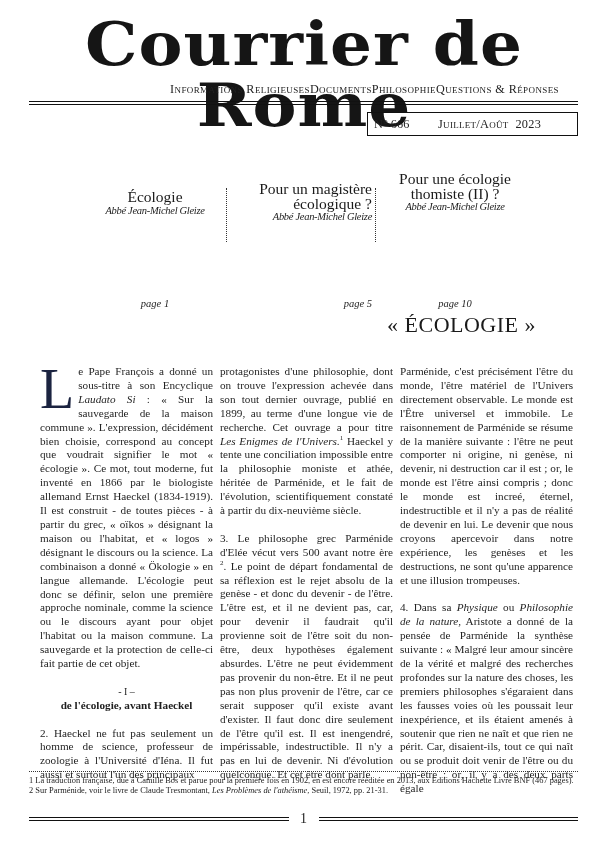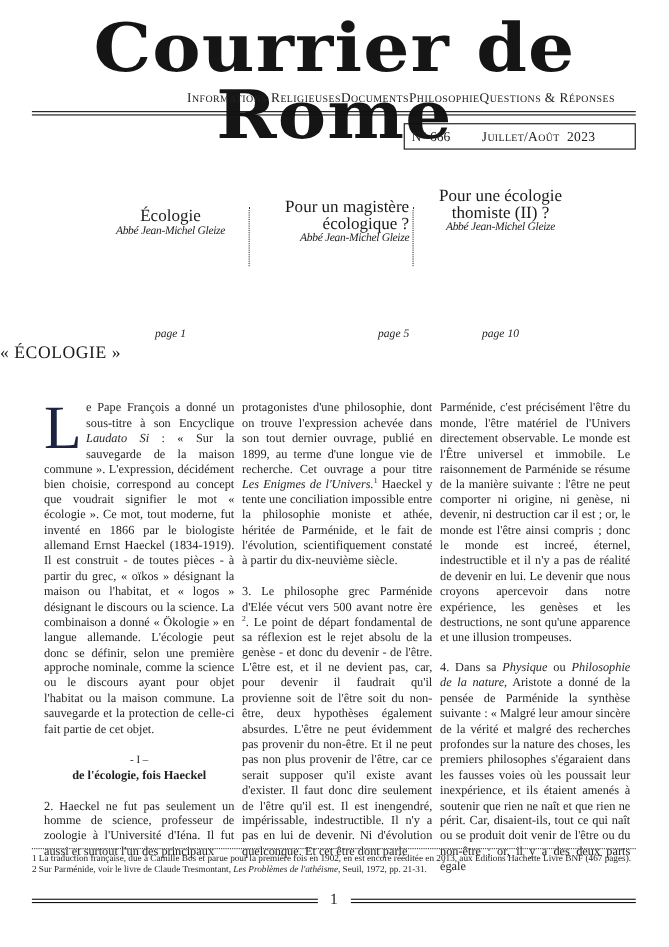--- a/index.html
+++ b/index.html
@@ -34,22 +34,22 @@
   .toc {
     position: absolute; left: 0; top: 172px; width: 608px; height: 100px;
   }
   .toc-item { position: absolute; text-align: center; }
   .toc-item .t { font-size: 15.5px; line-height: 14.5px; color: #1a1a1a; }
   .toc-item .a { font-style: italic; font-size: 10.5px; line-height: 12px; letter-spacing: -0.3px; color: #222; }
   .toc-item .p { font-style: italic; font-size: 10.5px; position: absolute; left: 0; width: 100%; color: #222; margin-top: 40px; }
   .toc-sep { position: absolute; top: 16px; height: 54px; border-left: 1px dotted #333; }
 
   .headline {
-    position: absolute; left: 0; top: 312px; width: 536px; text-align: left;
-    font-size: 16px; letter-spacing: 0.5px; color: #1a1a1a;
+    position: absolute; left: 0; top: 312px; width: 536px; text-align: right;
+    font-size: 22px; letter-spacing: 0.5px; color: #1a1a1a;
   }
 
   .col {
     position: absolute; top: 365px; width: 173px;
     font-size: 11.2px; line-height: 13.9px; text-align: justify; color: #1e1e1e;
     hyphens: none;
   }
   .col p { margin-bottom: 13.9px; }
   .col p.nomargin { margin-bottom: 0; }
   .col1 { left: 40px; }
@@ -121,21 +121,21 @@
 </div>
 
 <div class="headline">« ÉCOLOGIE »</div>
 
 <div class="col col1">
   <p>
     <span class="dropcap">L</span><span>e Pape François a donné un sous-titre à son Encyclique </span><span class="it">Laudato Si</span><span> : « Sur la sauvegarde de la maison commune ». L'expression, décidément bien choisie, correspond au concept que voudrait signifier le mot « écologie ». Ce mot, tout moderne, fut inventé en 1866 par le biologiste allemand Ernst Haeckel (1834-1919). Il est construit - de toutes pièces - à partir du grec, « oïkos » désignant la maison ou l'habitat, et « logos » désignant le discours ou la science. La combinaison a donné « Ökologie » en langue allemande. L'écologie peut donc se définir, selon une première approche nominale, comme la science ou le discours ayant pour objet l'habitat ou la maison commune. La sauvegarde et la protection de celle-ci fait partie de cet objet.</span>
   </p>
   <div class="subhead">
     <span class="sh-num">- I –</span>
-    <span class="sh-title">de l'écologie, fois Haeckel</span>
+    <span class="sh-title">de l'écologie, avant Haeckel</span>
   </div>
   <p class="nomargin" id="p2-col1"><span>2. Haeckel ne fut pas seulement un homme de science, professeur de zoologie à l'Université d'Iéna. Il fut aussi et surtout l'un des principaux </span></p>
 </div>
 
 <div class="col col2">
   <p id="p2-col2"><span>protagonistes d'une philosophie, dont on trouve l'expression achevée dans son tout dernier ouvrage, publié en 1899, au terme d'une longue vie de recherche. Cet ouvrage a pour titre </span><span class="it">Les Enigmes de l'Univers.</span><sup>1</sup><span> Haeckel y tente une conciliation impossible entre la philosophie moniste et athée, héritée de Parménide, et le fait de l'évolution, scientifiquement constaté à partir du dix-neuvième siècle.</span></p>
   <p class="nomargin" id="p3-col2"><span>3. Le philosophe grec Parménide d'Elée vécut vers 500 avant notre ère </span><sup>2</sup><span>. Le point de départ fondamental de sa réflexion est le rejet absolu de la genèse - et donc du devenir - de l'être. L'être est, et il ne devient pas, car, pour devenir il faudrait qu'il provienne soit de l'être soit du non-être, deux hypothèses également absurdes. L'être ne peut évidemment pas provenir du non-être. Et il ne peut pas non plus provenir de l'être, car ce serait supposer qu'il existe avant d'exister. Il faut donc dire seulement de l'être qu'il est. Il est inengendré, impérissable, indestructible. Il n'y a pas en lui de devenir. Ni d'évolution quelconque. Et cet être dont parle </span></p>
 </div>
 
 <div class="col col3">

